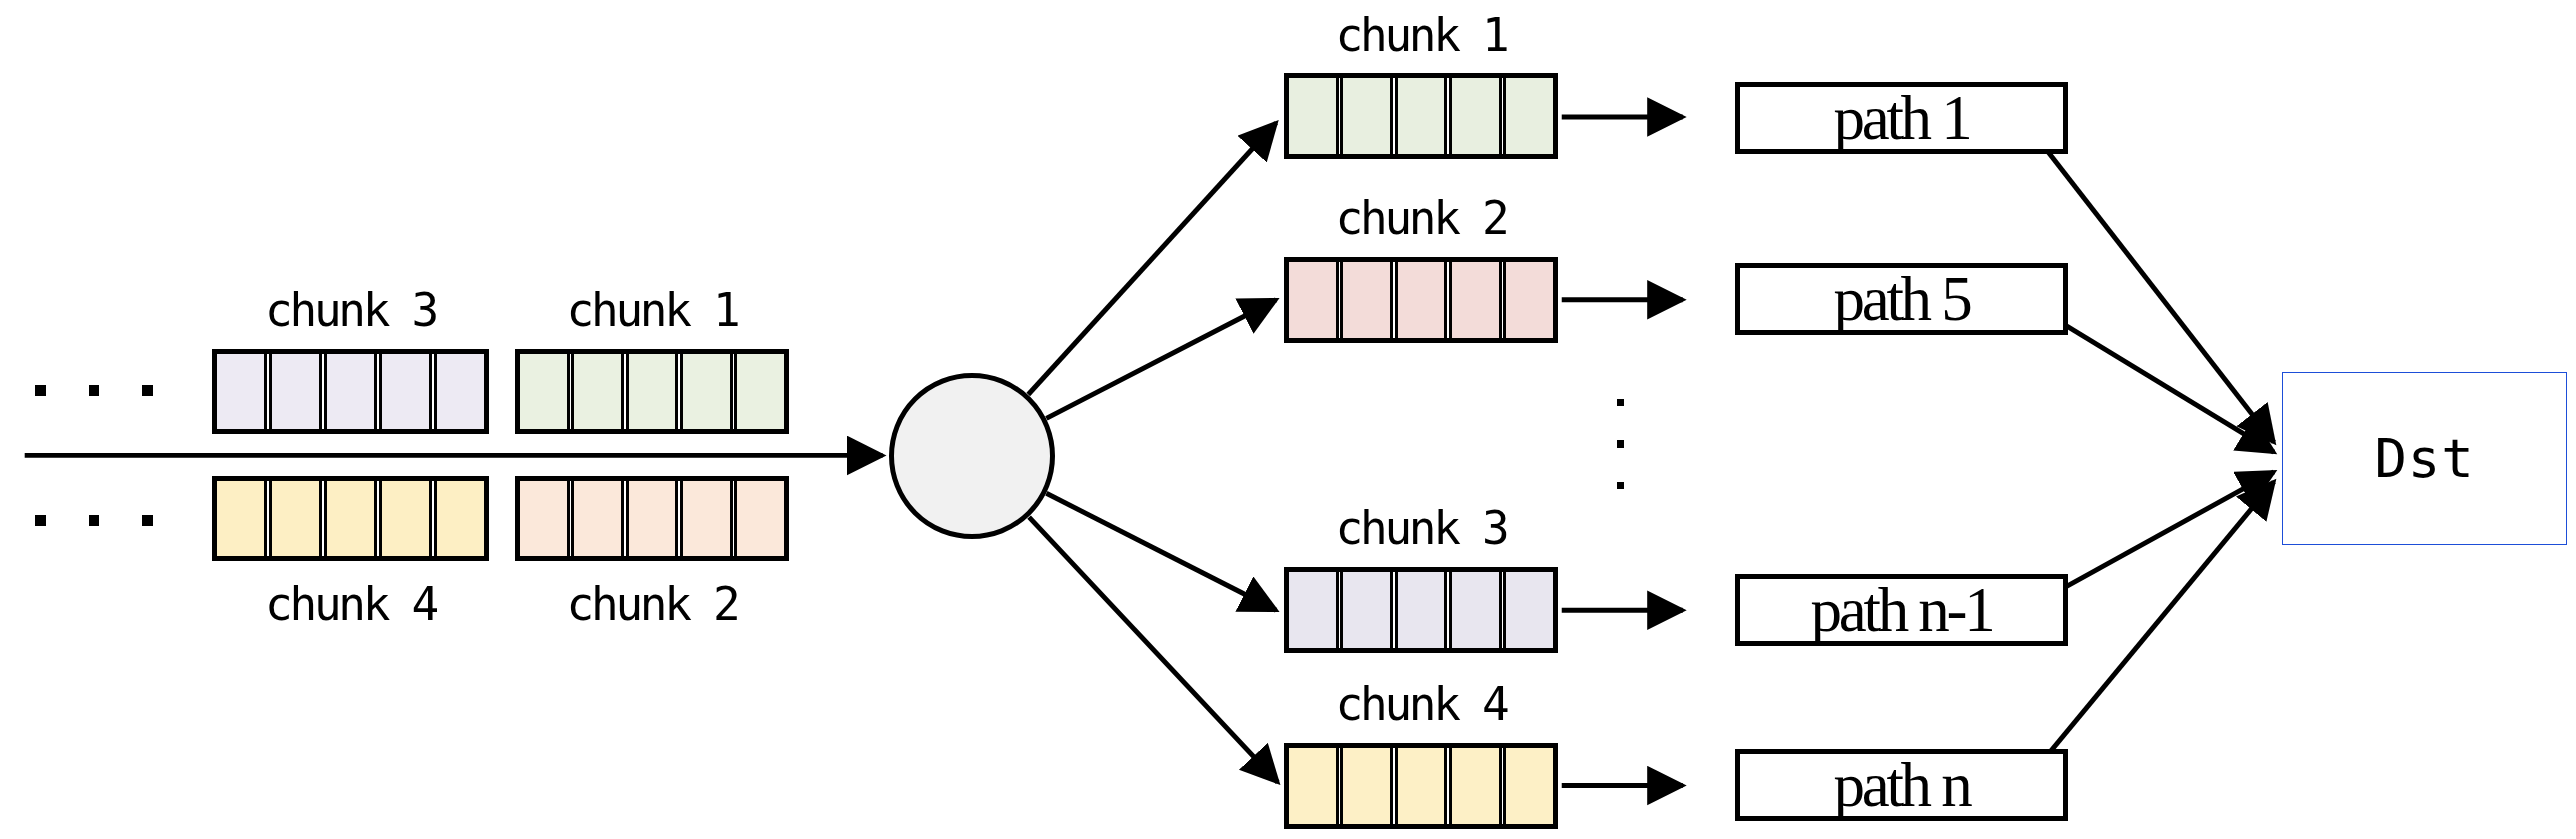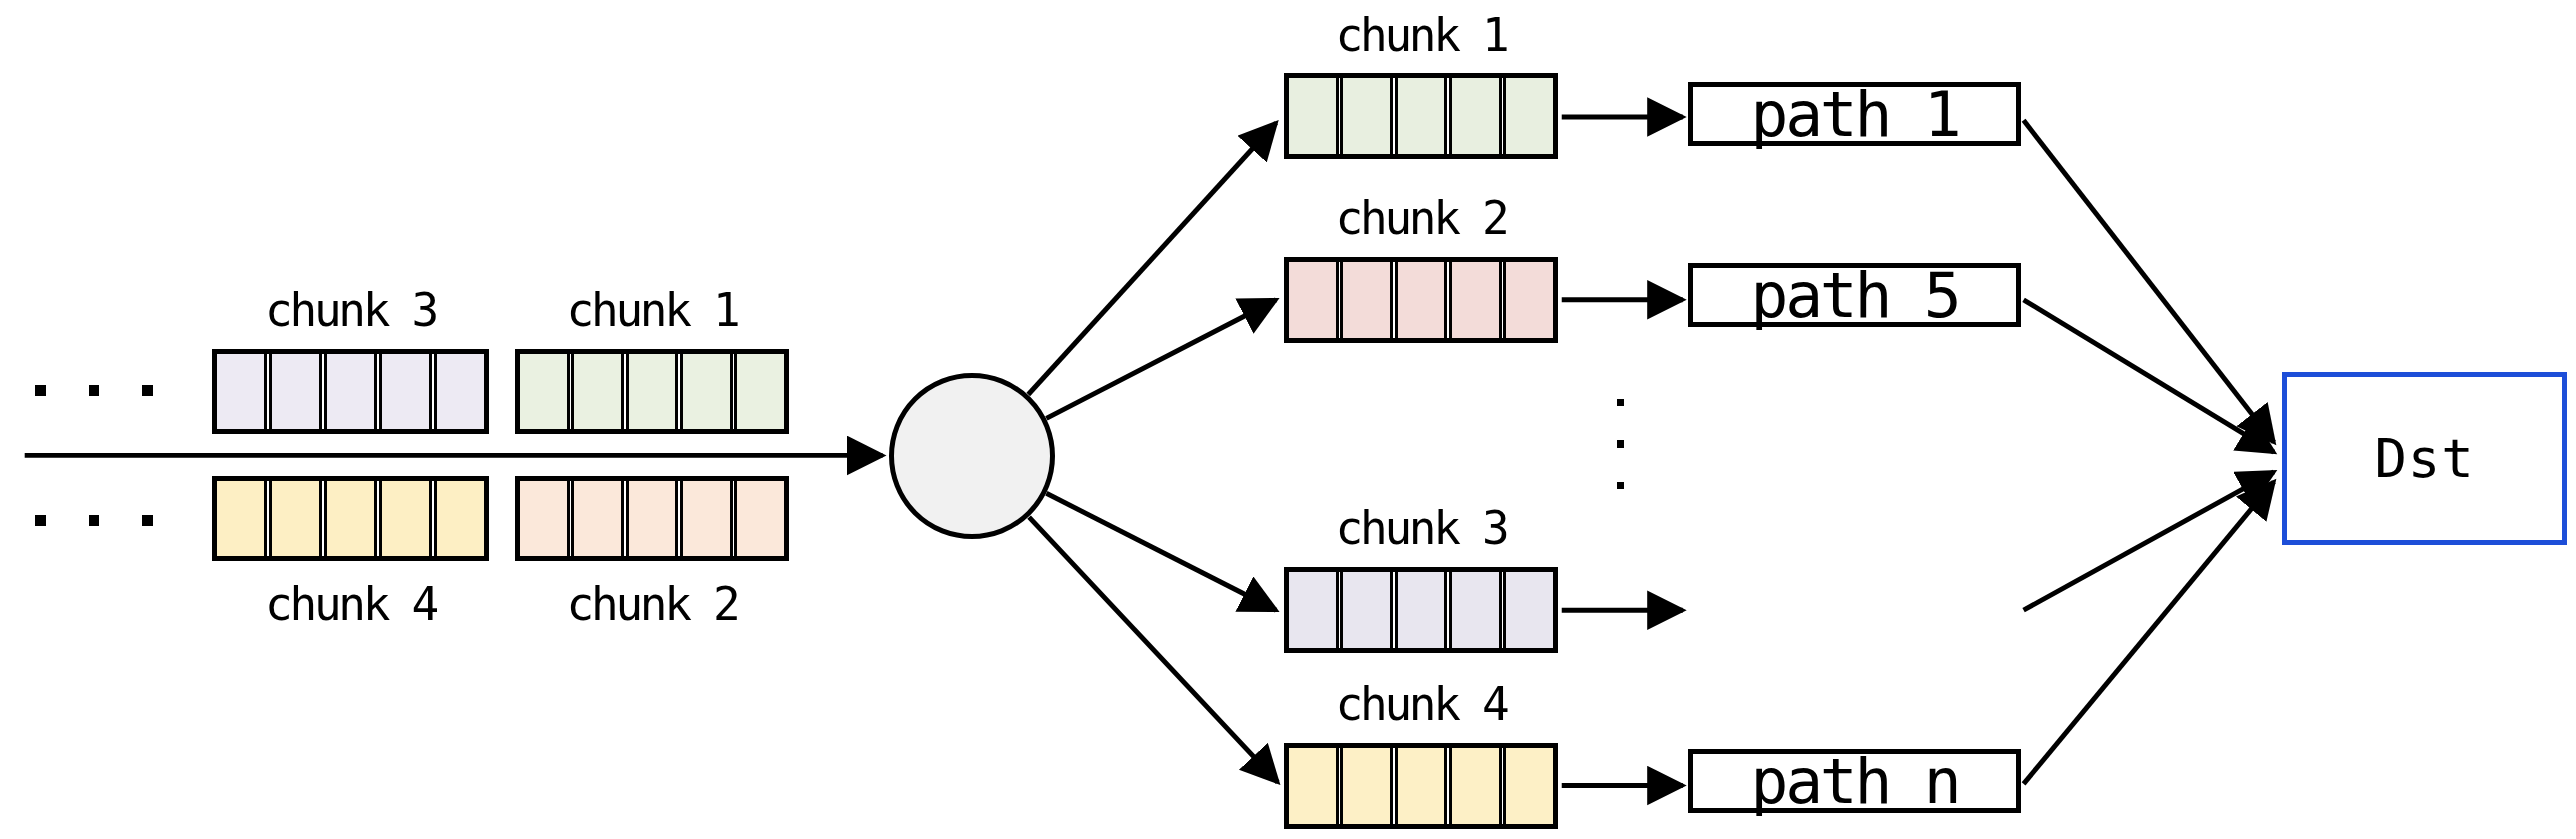--- a/index.html
+++ b/index.html
@@ -21,34 +21,34 @@
   .queue .cell:last-child{border-right:none;}
 
   
   .lbl{
     position:absolute;font-size:46px;line-height:64px;letter-spacing:-3.3px;
     text-align:center;white-space:pre;
   }
 
   
   .pathbox{
-    position:absolute;left:1688px;width:333px;height:64px;
+    position:absolute;left:1735px;width:333px;height:72px;
     border:5px solid #000;box-sizing:border-box;background:#fff;
     display:flex;align-items:center;justify-content:center;
-    font-size:63px;letter-spacing:-3.3px;white-space:pre;
+    font-size:63px;letter-spacing:-3.3px;white-space:pre;font-family:Liberation Serif, serif;
   }
 
   .scheduler-circle{
     position:absolute;left:889px;top:373px;width:166px;height:166px;
     border:5px solid #000;border-radius:50%;box-sizing:border-box;
   }
 
   .dst-box{
     position:absolute;left:2282px;top:372px;width:285px;height:173px;
-    border:5px solid #1d4ed8;box-sizing:border-box;background:#fff;
+    border:1px solid #1d4ed8;box-sizing:border-box;background:#fff;
     display:flex;align-items:center;justify-content:center;
     font-size:54px;letter-spacing:0.8px;
   }
 
   
   .hdots{position:absolute;display:flex;gap:43px;}
   .hdots .sq{width:10.7px;height:10.7px;background:#000;}
 
   
   .vdots{position:absolute;left:1617px;top:399px;display:flex;flex-direction:column;gap:34px;}
@@ -161,20 +161,23 @@
   </div>
 
   <div class="lbl" style="left:1284px;top:496px;width:274px">chunk 3</div>
   <div class="queue" style="left:1284px;top:567px;width:274px;height:86px">
       <span class="cell" style="background-color: rgb(232, 230, 239);"></span>
       <span class="cell" style="background-color: rgb(232, 230, 239);"></span>
       <span class="cell" style="background-color: rgb(232, 230, 239);"></span>
       <span class="cell" style="background-color: rgb(232, 230, 239);"></span>
       <span class="cell" style="background-color: rgb(232, 230, 239);"></span>
     </div>
+  <div class="pathbox" style="top:574px">
+    <span>path n-1</span>
+  </div>
 
   <div class="lbl" style="left:1284px;top:672px;width:274px">chunk 4</div>
   <div class="queue" style="left:1284px;top:743px;width:274px;height:86px">
       <span class="cell" style="background-color: rgb(253, 240, 198);"></span>
       <span class="cell" style="background-color: rgb(253, 240, 198);"></span>
       <span class="cell" style="background-color: rgb(253, 240, 198);"></span>
       <span class="cell" style="background-color: rgb(253, 240, 198);"></span>
       <span class="cell" style="background-color: rgb(253, 240, 198);"></span>
     </div>
   <div class="pathbox" style="top:749px">

